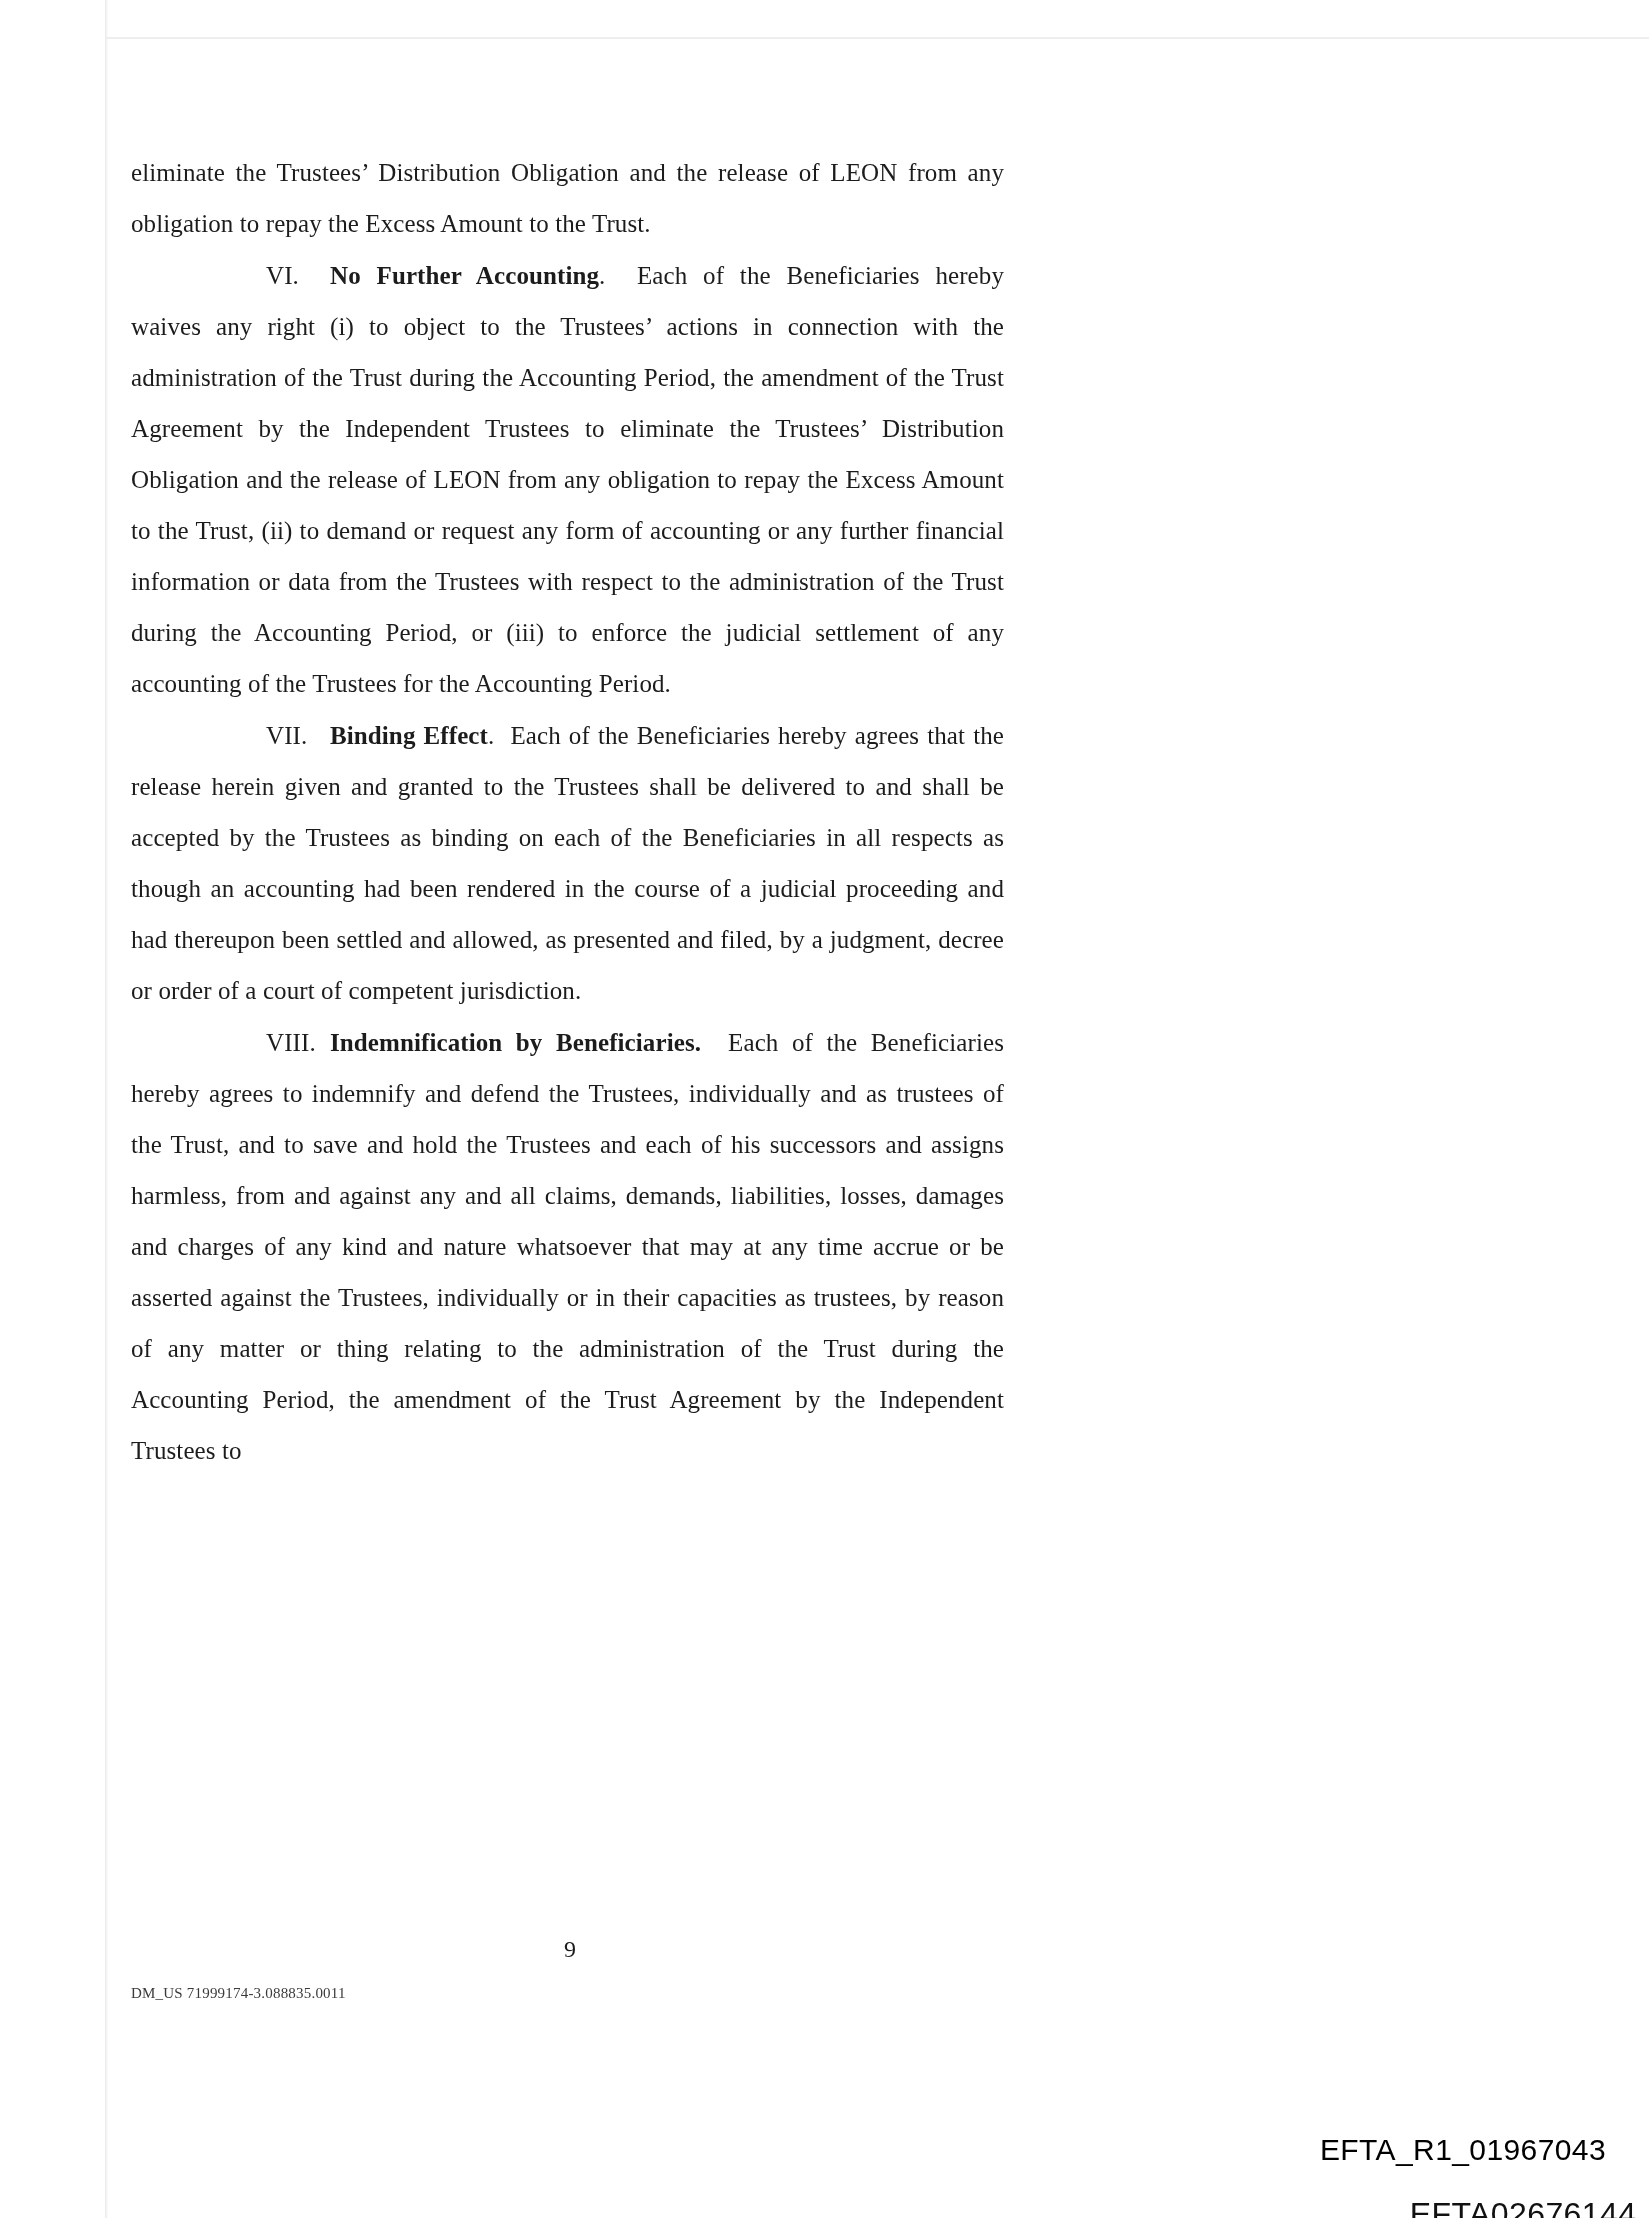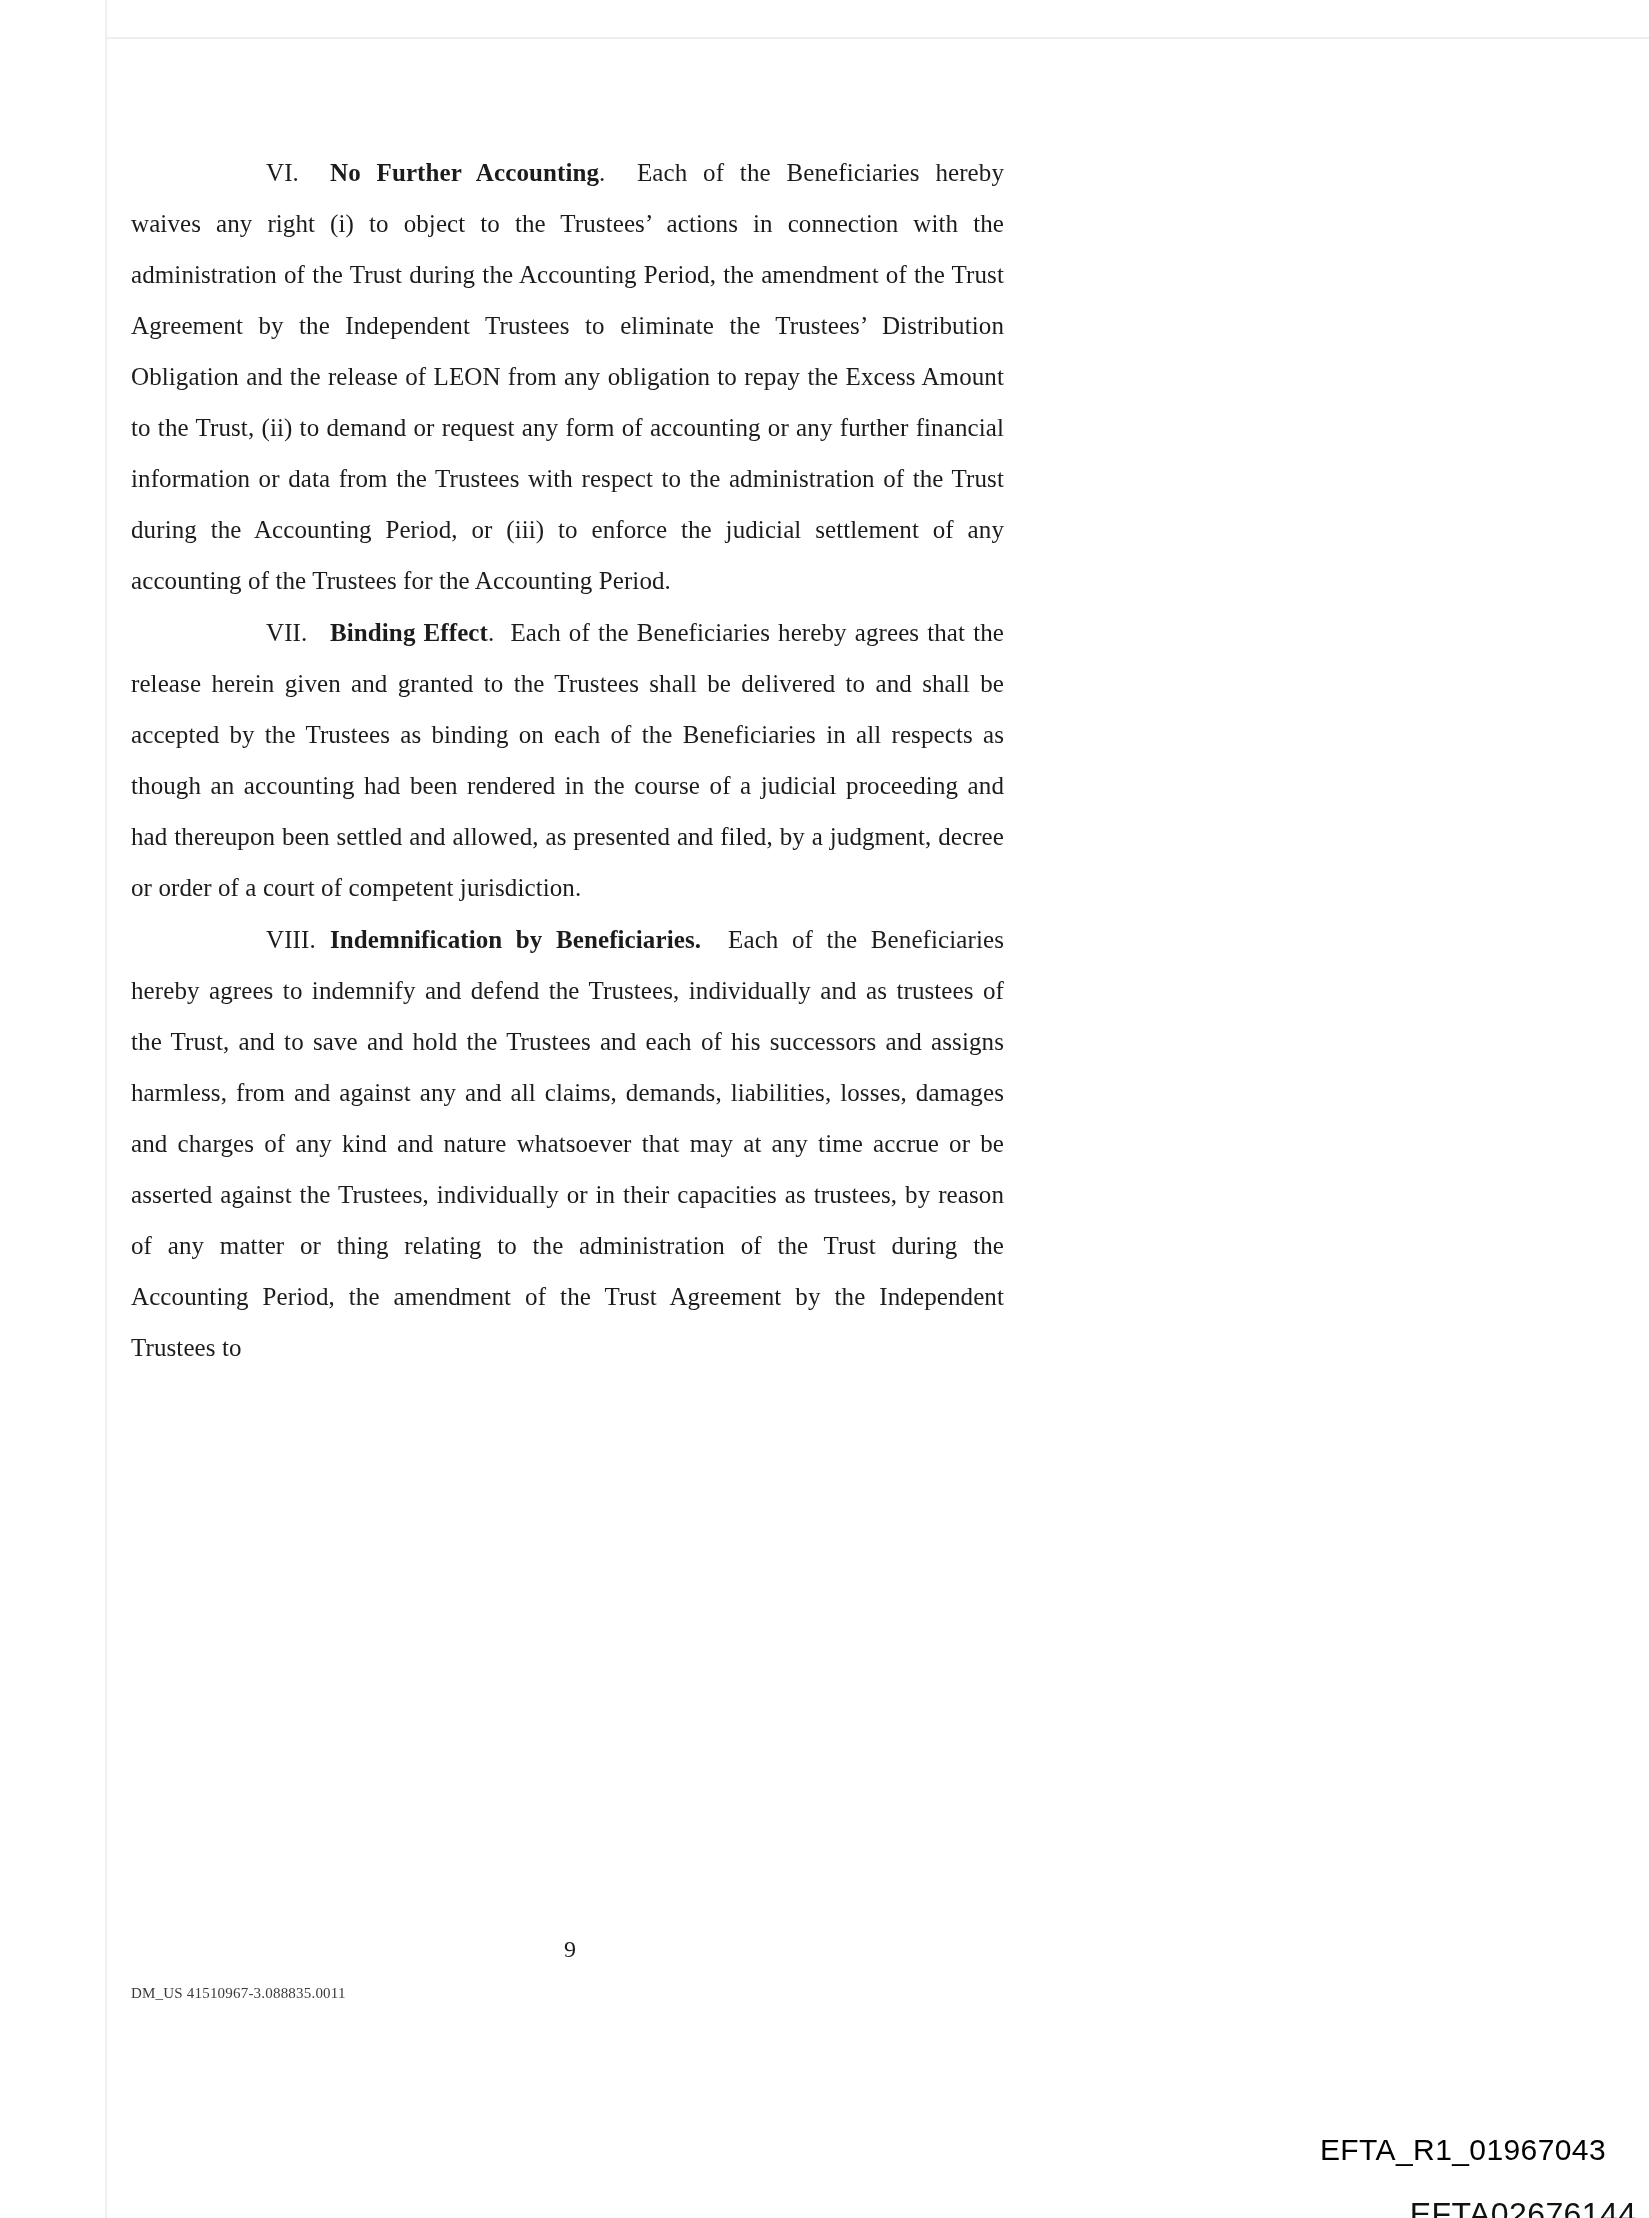--- a/index.html
+++ b/index.html
@@ -108,36 +108,39 @@
 </head>
 <body>
 
 <div class="page">
 
   <div class="scan-edge-left"></div>
   <div class="scan-edge-top"></div>
 
   <div class="doc-body">
 
+    <p class="para">
+      <span>eliminate the Trustees’ Distribution Obligation and the release of LEON from any obligation to repay the Excess Amount to the Trust.</span>
+    </p>
 
     <p class="para">
       <span class="indent"></span><span class="numeral">VI.</span><span class="sect-title">No Further Accounting</span><span>.</span>&nbsp; <span>Each of the Beneficiaries hereby waives any right (i) to object to the Trustees’ actions in connection with the administration of the Trust during the Accounting Period, the amendment of the Trust Agreement by the Independent Trustees to eliminate the Trustees’ Distribution Obligation and the release of LEON from any obligation to repay the Excess Amount to the Trust, (ii) to demand or request any form of accounting or any further financial information or data from the Trustees with respect to the administration of the Trust during the Accounting Period, or (iii) to enforce the judicial settlement of any accounting of the Trustees for the Accounting Period.</span>
     </p>
 
     <p class="para">
       <span class="indent"></span><span class="numeral">VII.</span><span class="sect-title">Binding Effect</span><span>.</span>&nbsp; <span>Each of the Beneficiaries hereby agrees that the release herein given and granted to the Trustees shall be delivered to and shall be accepted by the Trustees as binding on each of the Beneficiaries in all respects as though an accounting had been rendered in the course of a judicial proceeding and had thereupon been settled and allowed, as presented and filed, by a judgment, decree or order of a court of competent jurisdiction.</span>
     </p>
 
     <p class="para">
       <span class="indent"></span><span class="numeral">VIII.</span><span class="sect-title">Indemnification by Beneficiaries.</span><span></span>&nbsp; <span>Each of the Beneficiaries hereby agrees to indemnify and defend the Trustees, individually and as trustees of the Trust, and to save and hold the Trustees and each of his successors and assigns harmless, from and against any and all claims, demands, liabilities, losses, damages and charges of any kind and nature whatsoever that may at any time accrue or be asserted against the Trustees, individually or in their capacities as trustees, by reason of any matter or thing relating to the administration of the Trust during the Accounting Period, the amendment of the Trust Agreement by the Independent Trustees to</span>
     </p>
 
   </div>
 
   <div class="page-number">9</div>
 
-  <div class="footer-ref">DM_US 41510967-3.088835.0011</div>
+  <div class="footer-ref">DM_US 71999174-3.088835.0011</div>
 
   <div class="bates-top">EFTA_R1_01967043</div>
   <div class="bates-bottom">EFTA02676144</div>
 
 </div>
 
 
 </body></html>

